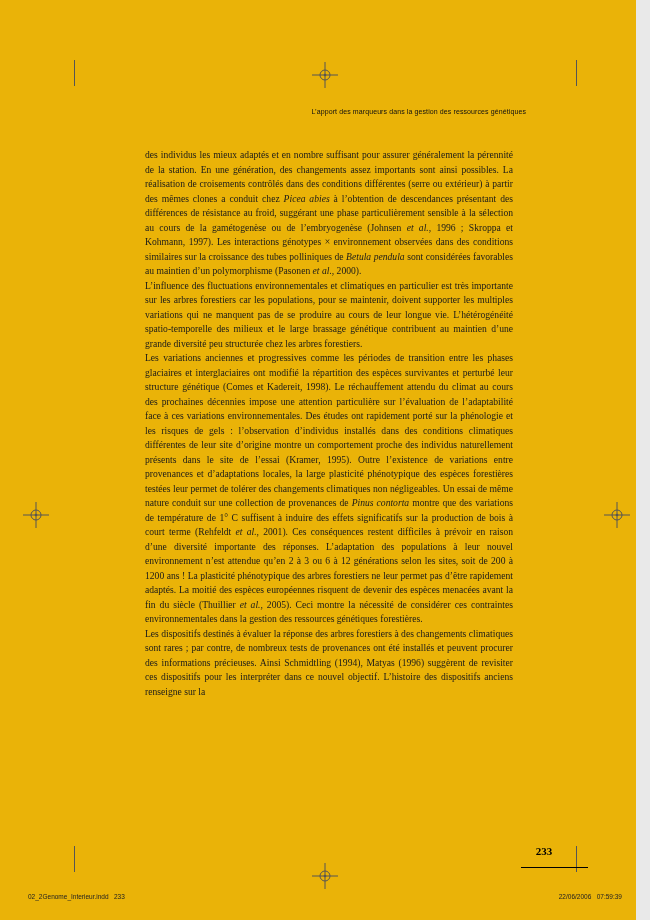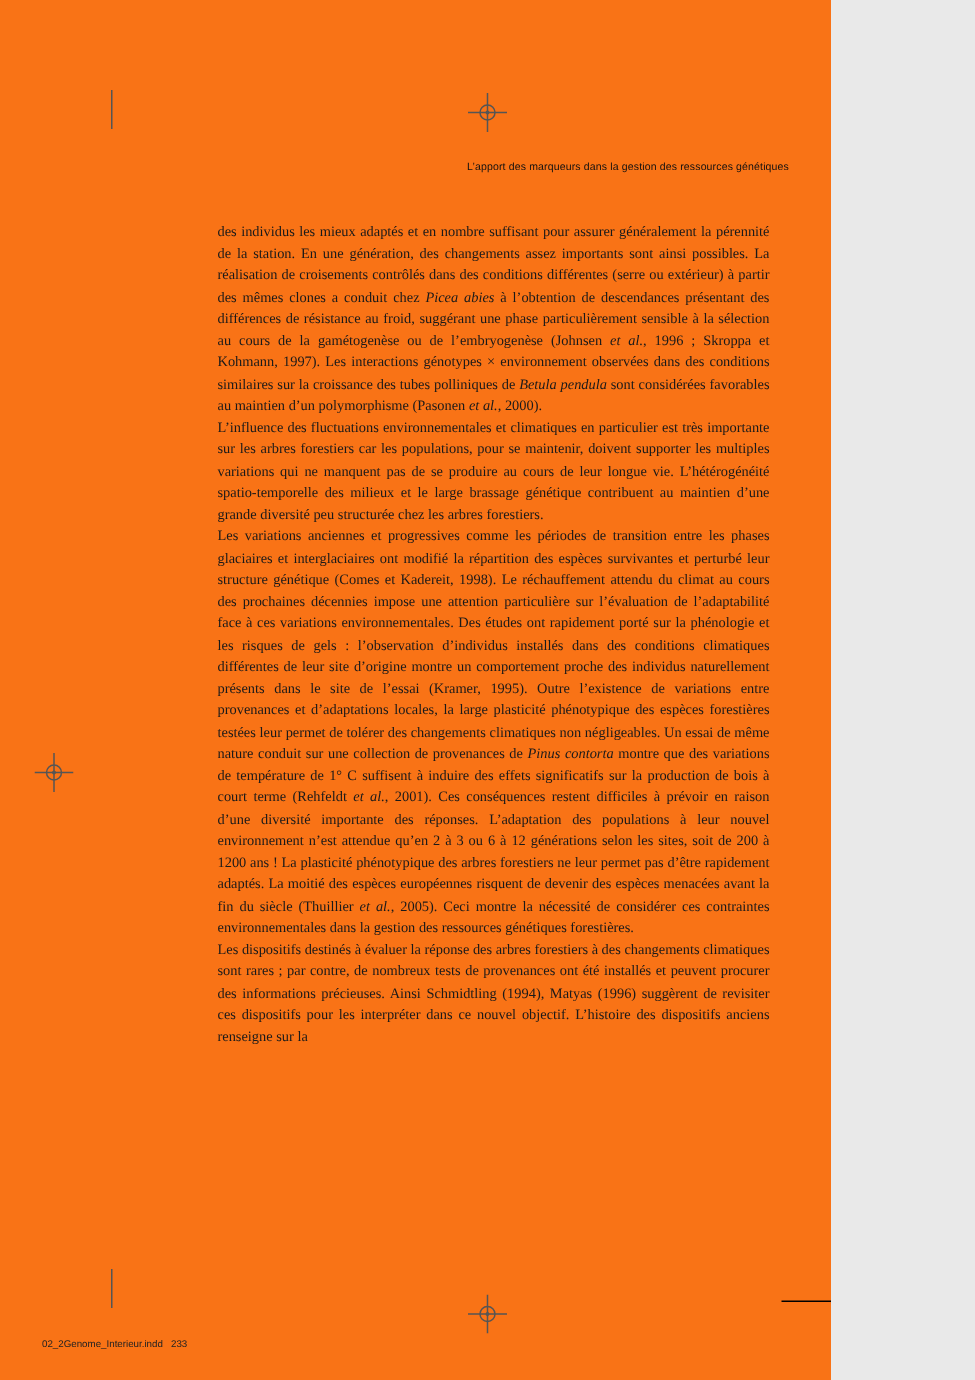--- a/index.html
+++ b/index.html
@@ -1,19 +1,19 @@
 <!DOCTYPE html>
 <html lang="fr"><head>
 <meta charset="utf-8">
 <style>
   html,body{margin:0;padding:0;background:#e9e9e9;}
   .page{
     position:relative;
-    width:554px;height:920px;
-    background:#f97316;
+    width:636px;height:920px;
+    background:#eab308;
     overflow:hidden;
     font-family:"Liberation Serif", serif;
     color:#1a1a1a;
   }
   
   .crop{position:absolute;background:#555;}
   .crop.v{width:1px;height:26px;}
   
   .reg{position:absolute;width:26px;height:26px;display:block;}
   
@@ -27,21 +27,21 @@
   .body-text{
     position:absolute;left:145px;top:148px;width:368px;
     font-size:9.6px;line-height:14.5px;
     text-align:justify;
   }
   .body-text p{margin:0;padding:0;}
   .body-text i{font-style:italic;}
   
   .page-number{
     position:absolute;left:500px;top:845px;width:88px;
-    text-align:right;font-weight:bold;font-size:11px;color:#000;
+    text-align:center;font-weight:bold;font-size:11px;color:#000;
   }
   .page-number-rule{
     position:absolute;left:521px;top:867px;width:67px;height:0;
     border-top:1.6px solid #000;
   }
   
   .footer-left,.footer-right{
     position:absolute;top:893px;
     font-family:"Liberation Sans", sans-serif;
     font-size:6.5px;color:#222;white-space:pre;

